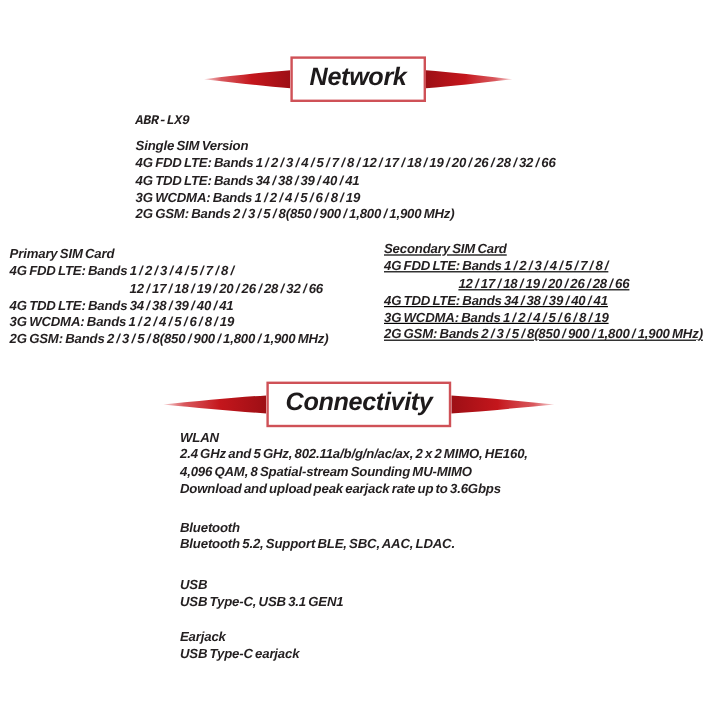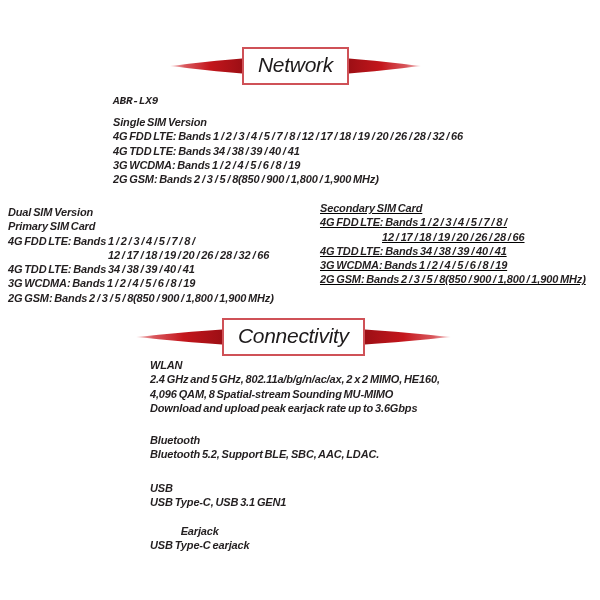--- a/index.html
+++ b/index.html
@@ -27,21 +27,21 @@
     z-index: 2;
     background: #ffffff;
     border: 2px solid #cf5157;
     padding: 4px 14px 6px 14px;
     display: flex;
     align-items: center;
     justify-content: center;
   }
   .banner-title {
     font-style: italic;
-    font-weight: normal;
+    font-weight: bold;
     font-size: 21px;
     color: #1d1a1b;
     letter-spacing: -0.3px;
     white-space: nowrap;
   }
 
   
   .block { position: absolute; }
   .spec-line {
     font-style: italic;
@@ -89,21 +89,20 @@
 
   <div class="block" style="left:113px; top:115px;">
     <div class="spec-line">Single SIM Version</div>
     <div class="spec-line">4G FDD LTE: Bands 1 / 2 / 3 / 4 / 5 / 7 / 8 / 12 / 17 / 18 / 19 / 20 / 26 / 28 / 32 / 66</div>
     <div class="spec-line">4G TDD LTE: Bands 34 / 38 / 39 / 40 / 41</div>
     <div class="spec-line">3G WCDMA: Bands 1 / 2 / 4 / 5 / 6 / 8 / 19</div>
     <div class="spec-line">2G GSM: Bands 2 / 3 / 5 / 8(850 / 900 / 1,800 / 1,900 MHz)</div>
   </div>
 
   <div class="block" style="left:8px; top:205px;">
-    <div class="spec-line">Dual SIM Version</div>
     <div class="spec-line">Primary SIM Card</div>
     <div class="spec-line">4G FDD LTE: Bands 1 / 2 / 3 / 4 / 5 / 7 / 8 /</div>
     <div class="spec-line indent-100">12 / 17 / 18 / 19 / 20 / 26 / 28 / 32 / 66</div>
     <div class="spec-line">4G TDD LTE: Bands 34 / 38 / 39 / 40 / 41</div>
     <div class="spec-line">3G WCDMA: Bands 1 / 2 / 4 / 5 / 6 / 8 / 19</div>
     <div class="spec-line">2G GSM: Bands 2 / 3 / 5 / 8(850 / 900 / 1,800 / 1,900 MHz)</div>
   </div>
 
   <div class="block" style="left:320px; top:201px;text-decoration:underline;">
     <div class="spec-line">Secondary SIM Card</div>
@@ -138,18 +137,18 @@
   <div class="block" style="left:150px; top:433px;">
     <div class="spec-line">Bluetooth</div>
     <div class="spec-line">Bluetooth 5.2, Support BLE, SBC, AAC, LDAC.</div>
   </div>
 
   <div class="block" style="left:150px; top:481px;">
     <div class="spec-line">USB</div>
     <div class="spec-line">USB Type-C, USB 3.1 GEN1</div>
   </div>
 
-  <div class="block" style="left:150px; top:524px;text-align:center;">
+  <div class="block" style="left:150px; top:524px;">
     <div class="spec-line">Earjack</div>
     <div class="spec-line">USB Type-C earjack</div>
   </div>
 
 </div>
 
 </body></html>

